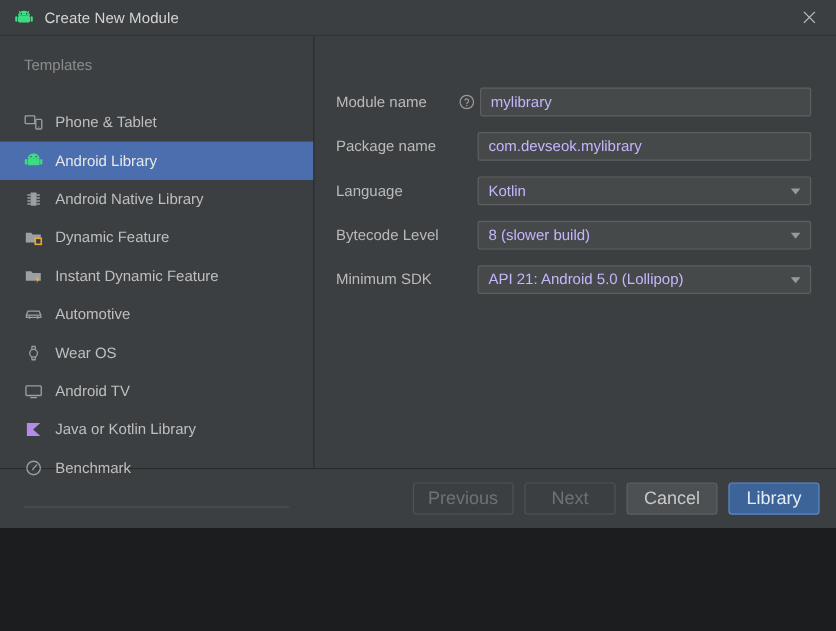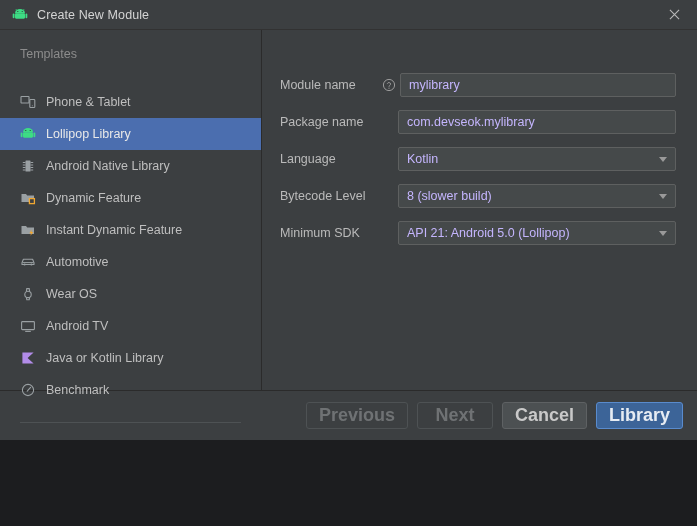--- a/index.html
+++ b/index.html
@@ -163,28 +163,27 @@
     padding-right: 14px;
   }
   .btn {
     height: 27px;
     min-width: 76px;
     margin-left: 9px;
     border-radius: 3px;
     border: 1px solid #5e6163;
     background: #4c5052;
     color: #c9c9c9;
-    font-size: 18px;
+    font-size: 15px;
     font-family: "Liberation Sans", sans-serif;
     display: flex;
     align-items: center;
     justify-content: center;
     cursor: default;
     padding: 4px 12px;
-    font-weight: bold;
   }
   .btn.disabled {
     background: #3c3f41;
     border-color: #4e5254;
     color: #6f7274;
   }
   .btn.primary {
     background: #3c6498;
     border: 1px solid #598bcd;
     color: #e6ecf3;
@@ -240,21 +239,21 @@
               <g fill="#3ddc84">
                 <rect x="3" y="6.3" width="10" height="5.4" rx="1.1"></rect>
                 <rect x="0.7" y="6.6" width="1.8" height="4.6" rx="0.9"></rect>
                 <rect x="13.5" y="6.6" width="1.8" height="4.6" rx="0.9"></rect>
                 <path d="M3 6.2 A5 4.2 0 0 1 13 6.2 Z"></path>
               </g>
               <circle cx="5.8" cy="4.5" r="0.6" fill="#2b2f31"></circle>
               <circle cx="10.2" cy="4.5" r="0.6" fill="#2b2f31"></circle>
             </svg>
           </span>
-          <span class="lbl">Lollipop Library</span>
+          <span class="lbl">Android Library</span>
         </div>
 
         <div class="tpl-item">
           <span class="ic">
             <svg viewBox="0 0 16 16" width="16" height="16">
               <rect x="5.5" y="2.5" width="5" height="11" rx="0.6" fill="#9aa0a3"></rect>
               <g stroke="#9aa0a3" stroke-width="1.1">
                 <path d="M2.8 4.5 H5.5 M2.8 7 H5.5 M2.8 9.5 H5.5 M2.8 12 H5.5"></path>
                 <path d="M10.5 4.5 H13.2 M10.5 7 H13.2 M10.5 9.5 H13.2 M10.5 12 H13.2"></path>
               </g>

